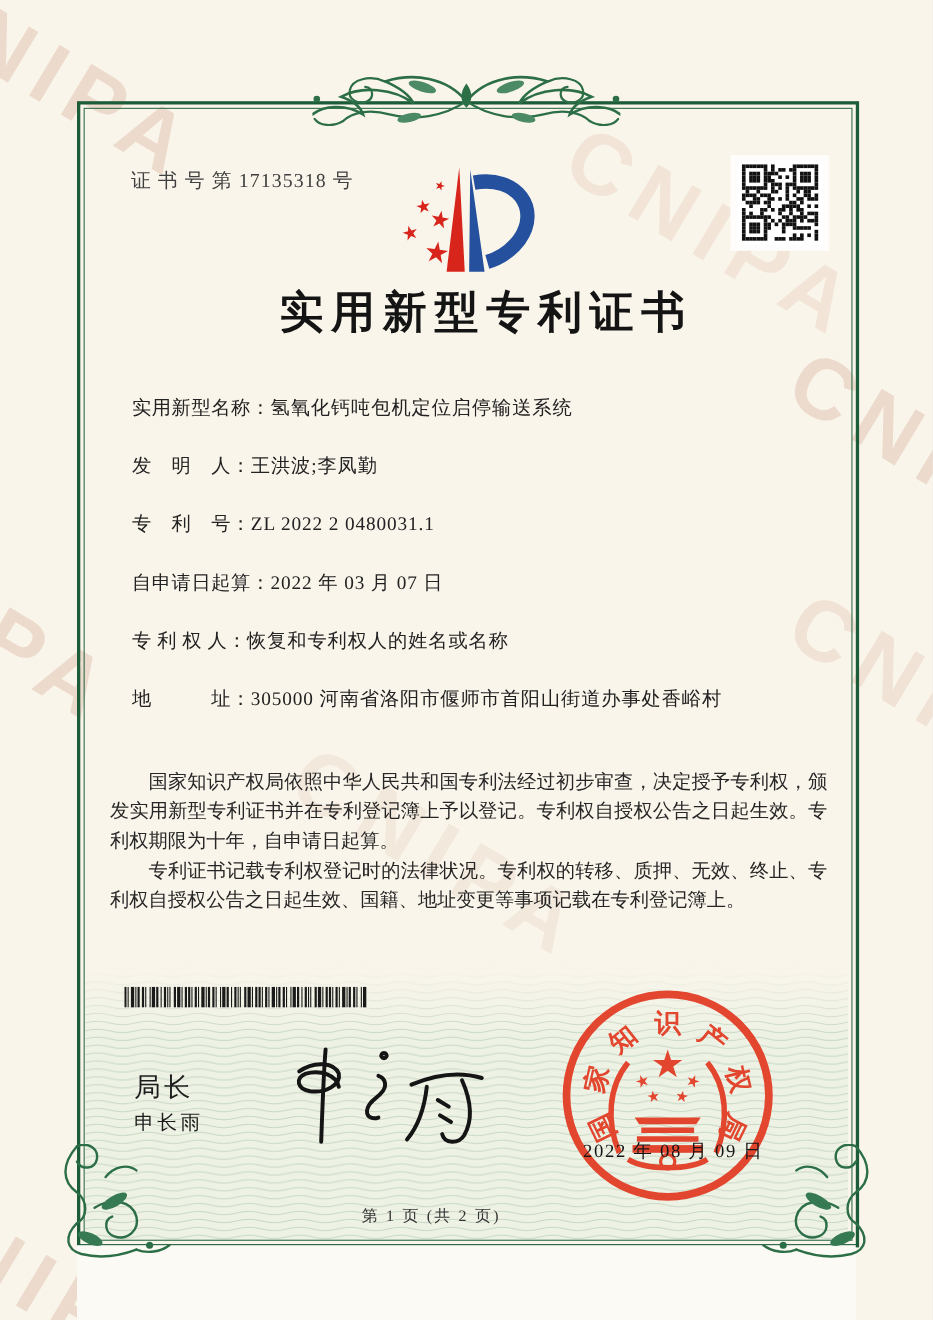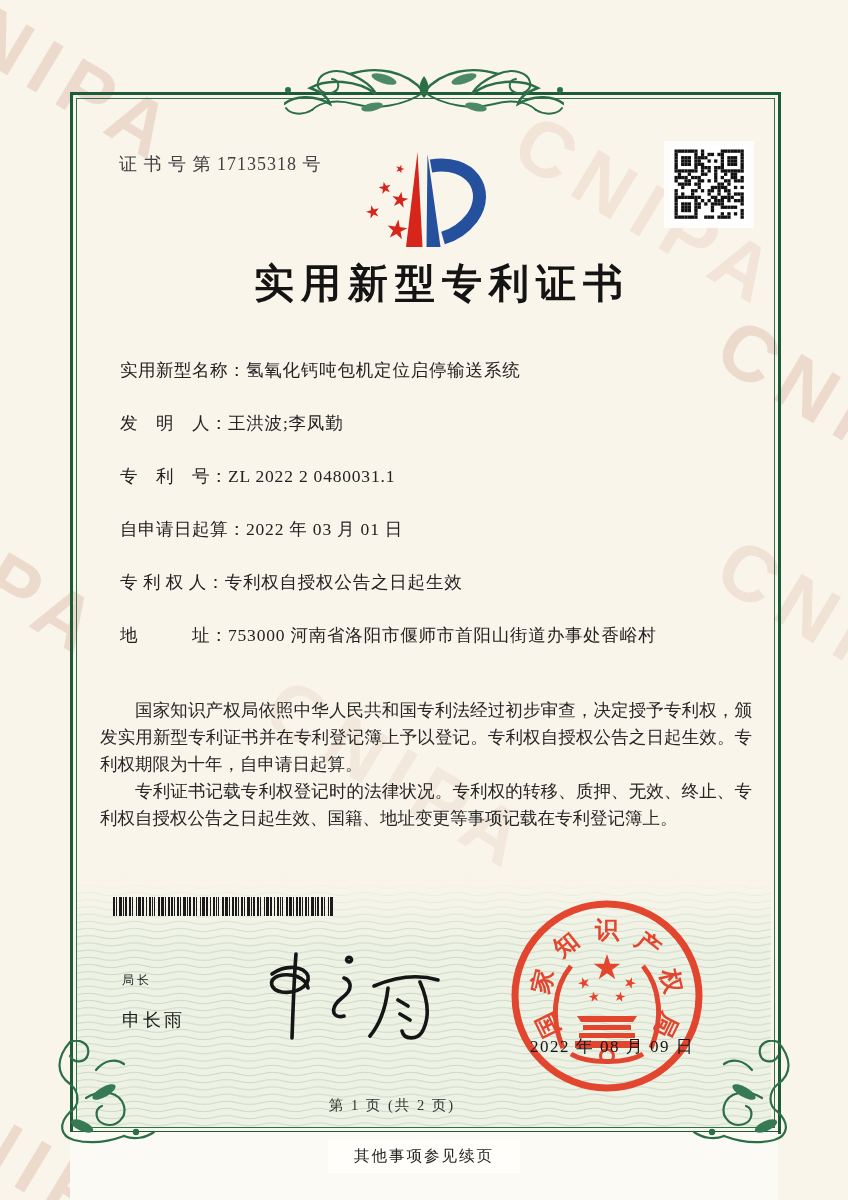--- a/index.html
+++ b/index.html
@@ -36,21 +36,21 @@
   .fields{position:absolute;left:120px;top:358px;z-index:4;font-size:17.5px;}
   .frow{position:absolute;left:0;white-space:nowrap;}
   .frow .lab{letter-spacing:0.5px;}
   .frow .val{letter-spacing:0.8px;margin-top:25px;}
   .grant{position:absolute;left:120px;top:663px;font-size:17.5px;z-index:4;white-space:nowrap;width:640px;}
   .grant .g2{position:absolute;left:333px;top:0;}
   .bodytext{position:absolute;left:100px;top:697px;width:652px;font-size:17.5px;line-height:27px;
       text-align:justify;z-index:4;color:#262626;}
   .bodytext p{margin:0;text-indent:2em;}
   .barcode{position:absolute;left:113px;top:897px;z-index:4;}
-  .sig-title{position:absolute;left:122px;top:972px;font-size:12px;letter-spacing:3px;z-index:4;color:#1c1c1c;
+  .sig-title{position:absolute;left:122px;top:972px;font-size:24px;letter-spacing:3px;z-index:4;color:#1c1c1c;
       font-family:"Liberation Sans","DejaVu Sans",sans-serif;}
   .sig-name{position:absolute;left:122px;top:1008px;font-size:18px;letter-spacing:3px;z-index:4;color:#1c1c1c;
       font-family:Liberation Serif, serif;}
   .sig-script{position:absolute;left:252px;top:948px;z-index:4;}
   .seal{position:absolute;left:507px;top:896px;z-index:5;}
   .seal-date{position:absolute;left:530px;top:1035px;font-size:17px;letter-spacing:1.5px;z-index:6;
       color:#151515;white-space:nowrap;}
   .page-info{position:absolute;left:70px;top:1096px;width:644px;text-align:center;font-size:14.5px;
       letter-spacing:2px;z-index:4;color:#333;}
   .bottom-strip{position:absolute;left:70px;top:1132px;width:708px;height:68px;background:#fcfaf4;z-index:3;}
@@ -389,23 +389,23 @@
         </g>
     </svg>
   </div>
 
   <div class="title">实用新型专利证书</div>
 
   <div class="fields">
     <div class="frow" style="top:0"><span class="lab">实用新型名称：</span><span class="val">氢氧化钙吨包机定位启停输送系统</span></div>
     <div class="frow" style="top:53px"><span class="lab">发　明　人：</span><span class="val">王洪波;李凤勤</span></div>
     <div class="frow" style="top:106px"><span class="lab">专　利　号：</span><span class="val">ZL 2022 2 0480031.1</span></div>
-    <div class="frow" style="top:159px"><span class="lab">自申请日起算：</span><span class="val">2022 年 03 月 01 日</span></div>
-    <div class="frow" style="top:212px"><span class="lab">专 利 权 人：</span><span class="val">专利权自授权公告之日起生效</span></div>
-    <div class="frow" style="top:265px"><span class="lab">地　　　址：</span><span class="val">753000 河南省洛阳市偃师市首阳山街道办事处香峪村</span></div>
+    <div class="frow" style="top:159px"><span class="lab">自申请日起算：</span><span class="val">2022 年 03 月 07 日</span></div>
+    <div class="frow" style="top:212px"><span class="lab">专 利 权 人：</span><span class="val">恢复和专利权人的姓名或名称</span></div>
+    <div class="frow" style="top:265px"><span class="lab">地　　　址：</span><span class="val">305000 河南省洛阳市偃师市首阳山街道办事处香峪村</span></div>
   </div>
 
 
   <div class="bodytext">
     <p>国家知识产权局依照中华人民共和国专利法经过初步审查，决定授予专利权，颁发实用新型专利证书并在专利登记簿上予以登记。专利权自授权公告之日起生效。专利权期限为十年，自申请日起算。</p>
     <p>专利证书记载专利权登记时的法律状况。专利权的转移、质押、无效、终止、专利权自授权公告之日起生效、国籍、地址变更等事项记载在专利登记簿上。</p>
   </div>
 
   <svg class="barcode" width="224" height="19">
     <g id="barcode-bars">
@@ -522,15 +522,14 @@
         <path d="M56,152 C44,124 46,92 64,70" fill="none" stroke="#e23a22" stroke-width="5"></path>
         <path d="M144,152 C156,124 154,92 136,70" fill="none" stroke="#e23a22" stroke-width="5"></path>
         <path d="M64,158 C80,168 120,168 136,158" fill="none" stroke="#e23a22" stroke-width="5"></path>
       </g>
     </g>
   </svg>
   <div class="seal-date">2022 年 08 月 09 日</div>
 
   <div class="page-info">第 1 页 (共 2 页)</div>
   <div class="bottom-strip"></div>
-  <div class="note-box">其他事项参见续页</div>
 
 </div>
 
 </body></html>

